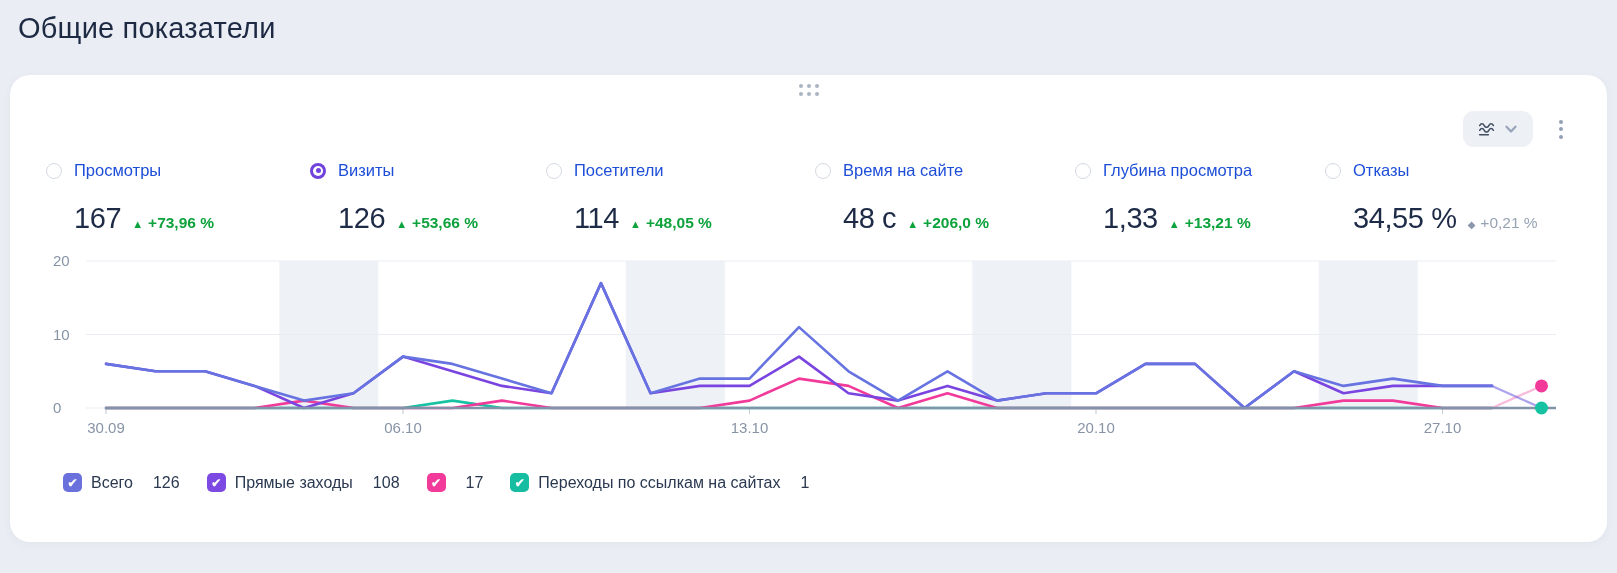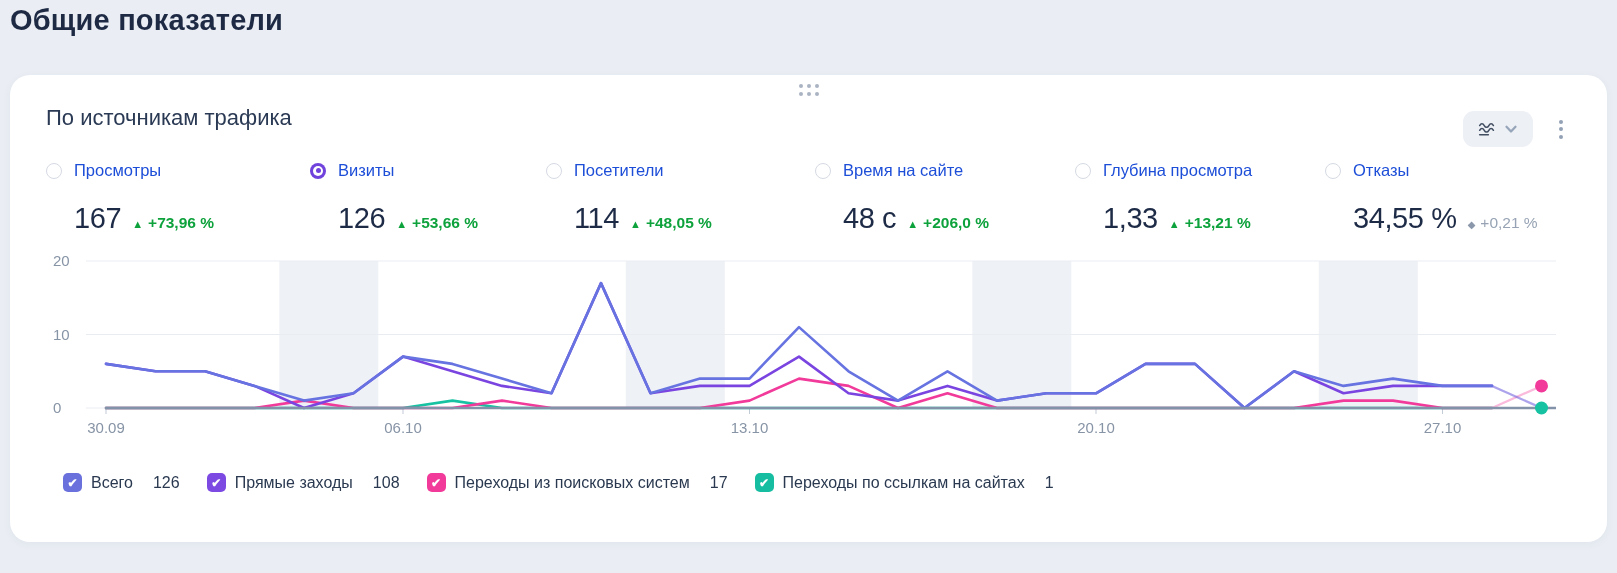--- a/index.html
+++ b/index.html
@@ -1,18 +1,18 @@
 <!DOCTYPE html>
 <html><head>
 <meta charset="utf-8">
 <style>
   html,body{margin:0;padding:0;background:#eaeef4;}
   .stage{position:relative;width:1617px;height:573px;background:#eaeef4;overflow:hidden;
          font-family:"Liberation Sans", sans-serif;color:#1f2b47;}
-  .page-title{position:absolute;left:10px;top:4px;font-size:29px;font-weight:700;color:#1e2a44;margin:0;letter-spacing:.2px;}
+  .page-title{position:absolute;left:10px;top:4px;font-size:29px;font-weight:400;color:#1e2a44;margin:8px;letter-spacing:.2px;}
   .card{position:absolute;left:10px;top:75px;width:1597px;height:467px;background:#fff;border-radius:20px;
         box-shadow:0 2px 8px rgba(38,52,80,.05);}
   
   .drag-handle{position:absolute;left:50%;top:9px;transform:translateX(-50%);display:grid;
                grid-template-columns:repeat(3,4px);grid-gap:4px;cursor:grab;}
   .drag-handle i{width:4px;height:4px;border-radius:50%;background:#aab4c3;}
   
   .card-title{position:absolute;left:36px;top:30px;margin:0;font-size:22px;font-weight:400;color:#2b3a54;}
   .charttype-btn{position:absolute;left:1453px;top:36px;width:70px;height:36px;border:none;border-radius:11px;
                  background:#edf0f5;display:flex;align-items:center;justify-content:center;gap:4px;cursor:pointer;padding:0;}
@@ -55,21 +55,20 @@
 
     <div class="drag-handle">
       <i></i>
         <i></i>
         <i></i>
         <i></i>
         <i></i>
         <i></i>
     </div>
 
-    <h2 class="card-title">По источникам трафика</h2>
 
     <button class="charttype-btn">
       <span style="display:flex">
         <svg width="22" height="22" viewBox="0 0 24 24" fill="none">
           <path d="M4 8.2 c1.5 -2.6 3.5 -2.6 5 0 c1.5 2.6 3.5 2.6 5 0 c1.5 -2.6 3.5 -2.6 5 0" stroke="#414d61" stroke-width="1.7" stroke-linecap="round"></path>
           <path d="M4 13.4 c1.5 -2.6 3.5 -2.6 5 0 c1.5 2.6 3.5 2.6 5 0 c1.5 -2.6 3.5 -2.6 5 0" stroke="#414d61" stroke-width="1.7" stroke-linecap="round"></path>
           <path d="M4 18.3 h9.5" stroke="#414d61" stroke-width="1.7" stroke-linecap="round"></path>
         </svg>
       </span>
       <span style="display:flex">
@@ -206,21 +205,20 @@
           <span class="llabel">Всего</span>
           <span class="lvalue">126</span>
         </div>
         <div class="legend-item">
           <span class="cb" style="background: rgb(125, 73, 227);">✔</span>
           <span class="llabel">Прямые заходы</span>
           <span class="lvalue">108</span>
         </div>
         <div class="legend-item">
           <span class="cb" style="background: rgb(241, 58, 154);">✔</span>
-          <span class="llabel">Переходы из поисковых систем</span>
           <span class="lvalue">17</span>
         </div>
         <div class="legend-item">
           <span class="cb" style="background: rgb(22, 189, 160);">✔</span>
           <span class="llabel">Переходы по ссылкам на сайтах</span>
           <span class="lvalue">1</span>
         </div>
       </div>
 
   </section>

